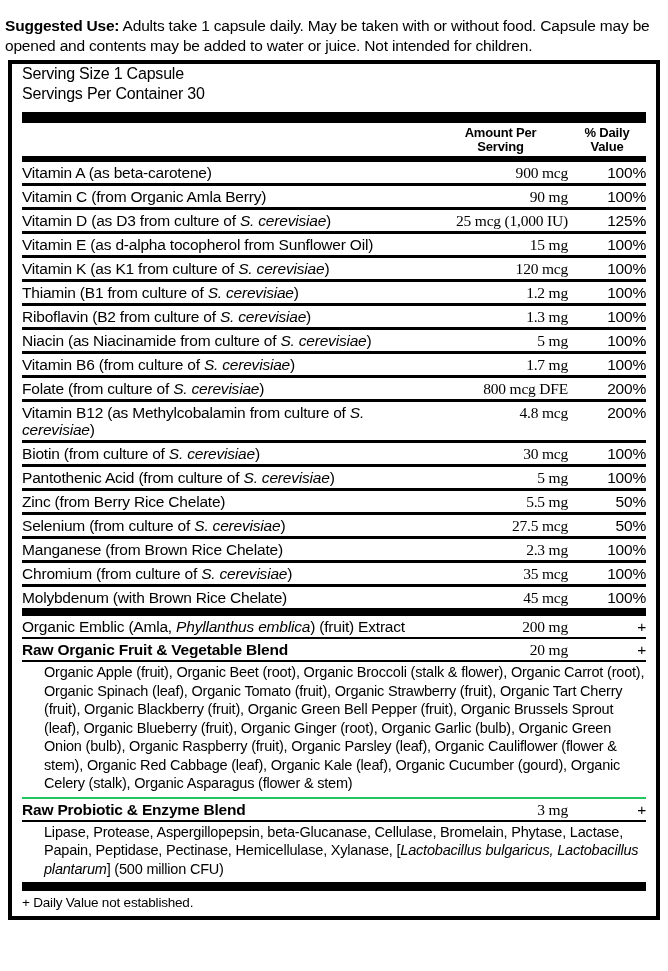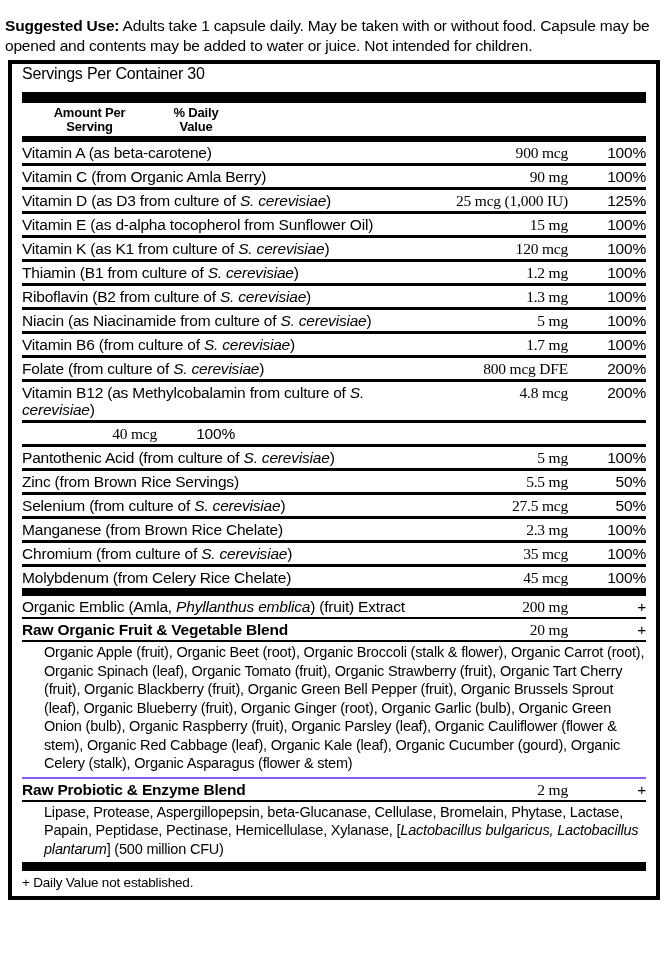--- a/index.html
+++ b/index.html
@@ -23,55 +23,56 @@
     font-size: 57px; font-weight: bold; line-height: 60px;
     letter-spacing: -1.5px;
     transform: scale(1.22, 1.04); transform-origin: 0 55%;
   }
   .serving-line { font-size: 16px; line-height: 20px; }
 
   .bar-xl { height: 11px; background: #000; margin-top: 8px; }
   .bar-lg { height: 8px;  background: #000; }
   .bar-md { height: 6px;  background: #000; }
 
-  .hdr-row { display: flex; justify-content: flex-start; align-items: center; padding: 3px 0 2px; }
+  .hdr-row { display: flex; justify-content: flex-end; align-items: center; padding: 3px 0 2px; }
   .hdr-cell { font-weight: bold; font-size: 13px; line-height: 14px; text-align: center; white-space: pre-line; }
   .hdr-amount { width: 135px; }
   .hdr-dv { width: 78px; }
 
   .row {
     display: flex; align-items: baseline;
     border-bottom: 3px solid #000;
     padding: 2px 0 2px; font-size: 15.5px; line-height: 17px;
   }
   .c-name { flex: 1; padding-right: 4px; }
   .c-amount { width: 135px; text-align: right; white-space: nowrap; font-family: Liberation Serif, serif; }
   .c-dv { width: 78px; text-align: right; white-space: nowrap; }
   .tbody .row:last-child { border-bottom: none; }
 
   .row.thin { border-bottom-width: 2px; }
   .row.bold .c-name { font-weight: bold; }
   .blend-detail {
     font-size: 14.5px; line-height: 18.5px;
     padding: 1px 0 4px 22px;
-    border-bottom: 2px solid #8b5cf6;
+    border-bottom: 2px solid #22c55e;
   }
   .footnote { font-size: 13.5px; line-height: 17px; padding: 3px 0 5px; }
   i { letter-spacing: -0.2px; margin-top: 20px; }
 </style>
 </head>
 <body>
 
 <div class="suggested">
   <b>Suggested Use:</b><span> Adults take 1 capsule daily. May be taken with or without food. Capsule may be opened and contents may be added to water or juice. Not intended for children.</span>
 </div>
 
 <div class="panel">
 
 
+  <div class="serving-line">Serving Size 1 Capsule</div>
   <div class="serving-line">Servings Per Container 30</div>
 
   <div class="bar-xl"></div>
 
   <div class="hdr-row">
     <div class="hdr-cell hdr-amount">Amount Per
 Serving</div>
     <div class="hdr-cell hdr-dv">% Daily
 Value</div>
   </div>
@@ -139,33 +140,34 @@
     <div class="c-dv">200%</div>
   </div>
 
   <div class="row">
     <div class="c-name">Vitamin B12 (as Methylcobalamin from culture of <i>S. cerevisiae</i>)</div>
     <div class="c-amount">4.8 mcg</div>
     <div class="c-dv">200%</div>
   </div>
 
   <div class="row">
-    <div class="c-amount">40 mcg</div>
+    <div class="c-name">Biotin (from culture of <i>S. cerevisiae</i>)</div>
+    <div class="c-amount">30 mcg</div>
     <div class="c-dv">100%</div>
   </div>
 
   <div class="row">
     <div class="c-name">Pantothenic Acid (from culture of <i>S. cerevisiae</i>)</div>
     <div class="c-amount">5 mg</div>
     <div class="c-dv">100%</div>
   </div>
 
 
   <div class="row">
-    <div class="c-name">Zinc (from Brown Rice Servings)</div>
+    <div class="c-name">Zinc (from Berry Rice Chelate)</div>
     <div class="c-amount">5.5 mg</div>
     <div class="c-dv">50%</div>
   </div>
 
   <div class="row">
     <div class="c-name">Selenium (from culture of <i>S. cerevisiae</i>)</div>
     <div class="c-amount">27.5 mcg</div>
     <div class="c-dv">50%</div>
   </div>
 
@@ -175,21 +177,21 @@
     <div class="c-dv">100%</div>
   </div>
 
   <div class="row">
     <div class="c-name">Chromium (from culture of <i>S. cerevisiae</i>)</div>
     <div class="c-amount">35 mcg</div>
     <div class="c-dv">100%</div>
   </div>
 
   <div class="row">
-    <div class="c-name">Molybdenum (from Celery Rice Chelate)</div>
+    <div class="c-name">Molybdenum (with Brown Rice Chelate)</div>
     <div class="c-amount">45 mcg</div>
     <div class="c-dv">100%</div>
   </div>
 </div>
 
   <div class="bar-lg"></div>
 
   <div class="row thin">
     <div class="c-name">Organic Emblic (Amla, <i>Phyllanthus emblica</i>) (fruit) Extract</div>
     <div class="c-amount">200 mg</div>
@@ -198,21 +200,21 @@
 
   <div class="row bold thin">
     <div class="c-name">Raw Organic Fruit &amp; Vegetable Blend</div>
     <div class="c-amount">20 mg</div>
     <div class="c-dv">+</div>
   </div>
   <div class="blend-detail">Organic Apple (fruit), Organic Beet (root), Organic Broccoli (stalk &amp; flower), Organic Carrot (root), Organic Spinach (leaf), Organic Tomato (fruit), Organic Strawberry (fruit), Organic Tart Cherry (fruit), Organic Blackberry (fruit), Organic Green Bell Pepper (fruit), Organic Brussels Sprout (leaf), Organic Blueberry (fruit), Organic Ginger (root), Organic Garlic (bulb), Organic Green Onion (bulb), Organic Raspberry (fruit), Organic Parsley (leaf), Organic Cauliflower (flower &amp; stem), Organic Red Cabbage (leaf), Organic Kale (leaf), Organic Cucumber (gourd), Organic Celery (stalk), Organic Asparagus (flower &amp; stem)</div>
 
   <div class="row bold thin">
     <div class="c-name">Raw Probiotic &amp; Enzyme Blend</div>
-    <div class="c-amount">2 mg</div>
+    <div class="c-amount">3 mg</div>
     <div class="c-dv">+</div>
   </div>
   <div class="blend-detail" style="border-bottom:none;">Lipase, Protease, Aspergillopepsin, beta-Glucanase, Cellulase, Bromelain, Phytase, Lactase, Papain, Peptidase, Pectinase, Hemicellulase, Xylanase, [<i>Lactobacillus bulgaricus, Lactobacillus plantarum</i>] (500 million CFU)</div>
 
   <div class="bar-lg" style="height:9px;"></div>
 
   <div class="footnote">+ Daily Value not established.</div>
 </div>
 
 </body></html>

